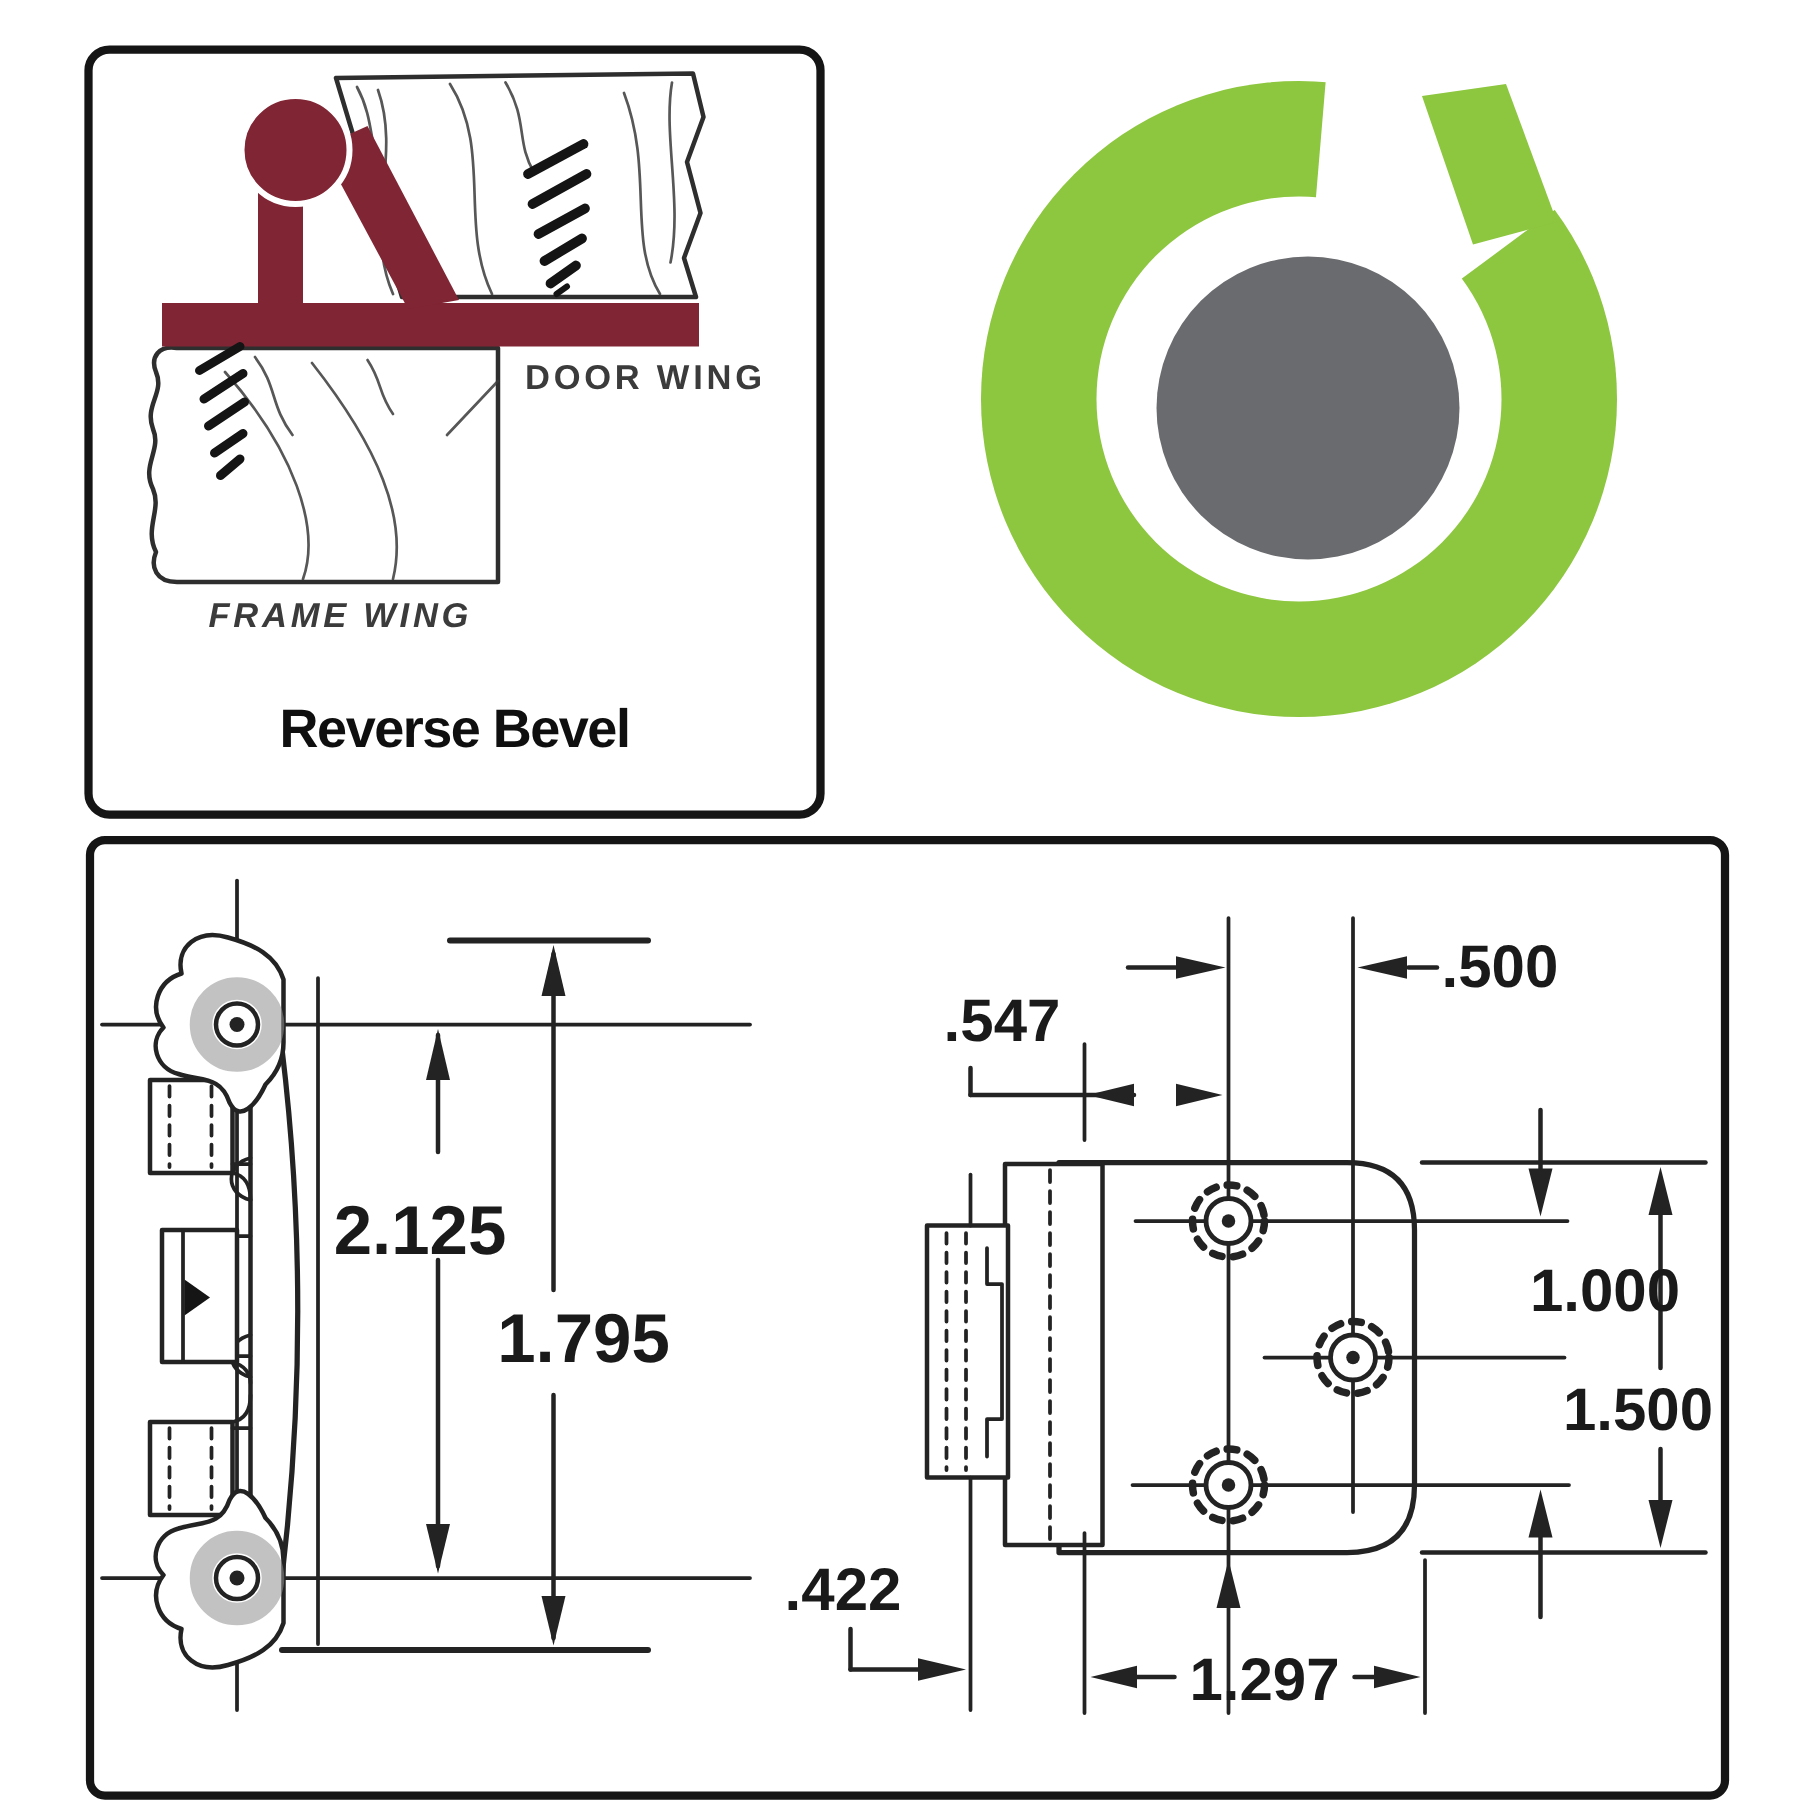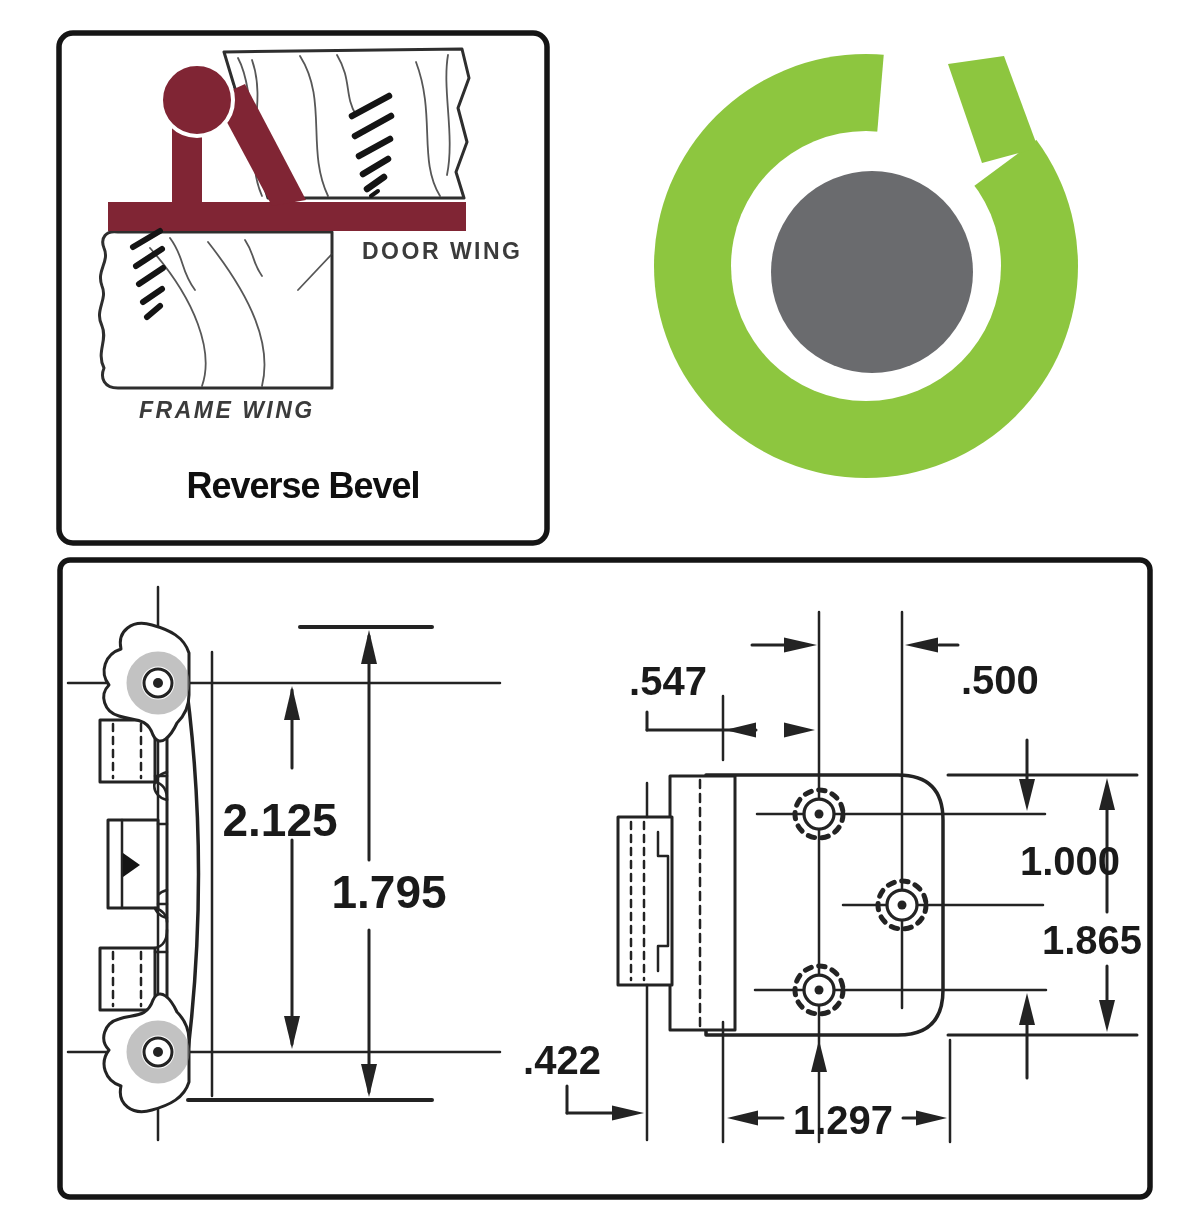--- a/index.html
+++ b/index.html
@@ -234,35 +234,35 @@
       <line x1="723" y1="1022" x2="723" y2="1142" stroke-width="2.5"></line>
       <line x1="950" y1="1040" x2="950" y2="1142" stroke-width="2.5"></line>
       <polygon points="727,1118 758,1110.5 758,1125.5" fill="#232323" stroke="none"></polygon>
       <line x1="756" y1="1118" x2="783" y2="1118" stroke-width="3"></line>
       <line x1="903" y1="1118" x2="918" y2="1118" stroke-width="3"></line>
       <polygon points="947,1118 916,1110.5 916,1125.5" fill="#232323" stroke="none"></polygon>
     </g>
   </g>
 </svg>
 
-<div class="lbl wing" style="left:362px;top:240px;">DOOR WING</div>
+<div class="lbl wing" style="left:350px;top:240px;">DOOR WING</div>
 
 <div class="lbl wing" style="left:139px;top:399px;font-style:italic;">FRAME WING</div>
 
 <div class="lbl title" style="left:59px;top:468px;width:488px;">Reverse Bevel</div>
 
 <div class="lbl dim" style="left:200px;top:797px;width:160px;">2.125</div>
 
 <div class="lbl dim" style="left:309px;top:869px;width:160px;">1.795</div>
 
 <div class="lbl dim-sm" style="left:608px;top:661px;width:120px;">.547</div>
 
-<div class="lbl dim-sm" style="left:961px;top:625px;margin-top:35px;">.500</div>
+<div class="lbl dim-sm" style="left:961px;top:625px;">.500</div>
 
 <div class="lbl dim-sm" style="left:990px;top:841px;width:160px;">1.000</div>
 
-<div class="lbl dim-sm" style="left:1012px;top:920px;width:160px;">1.865</div>
+<div class="lbl dim-sm" style="left:1012px;top:920px;width:160px;">1.500</div>
 
 <div class="lbl dim-sm" style="left:482px;top:1040px;width:160px;">.422</div>
 
 <div class="lbl dim-sm" style="left:763px;top:1100px;width:160px;">1.297</div>
 
 </div>
 
 </body></html>

